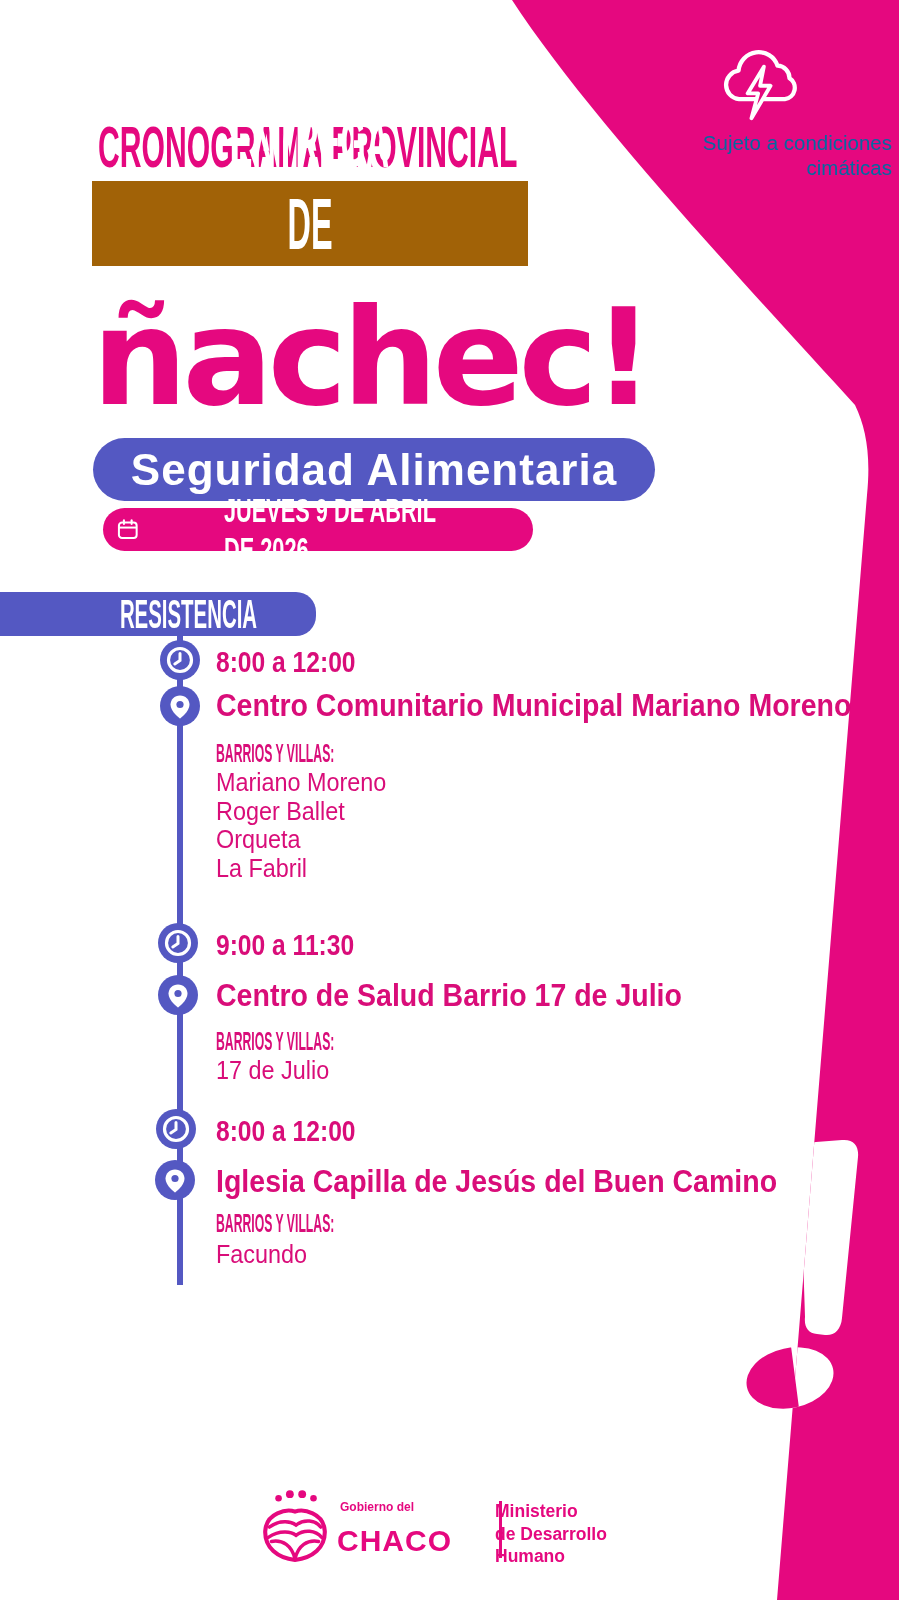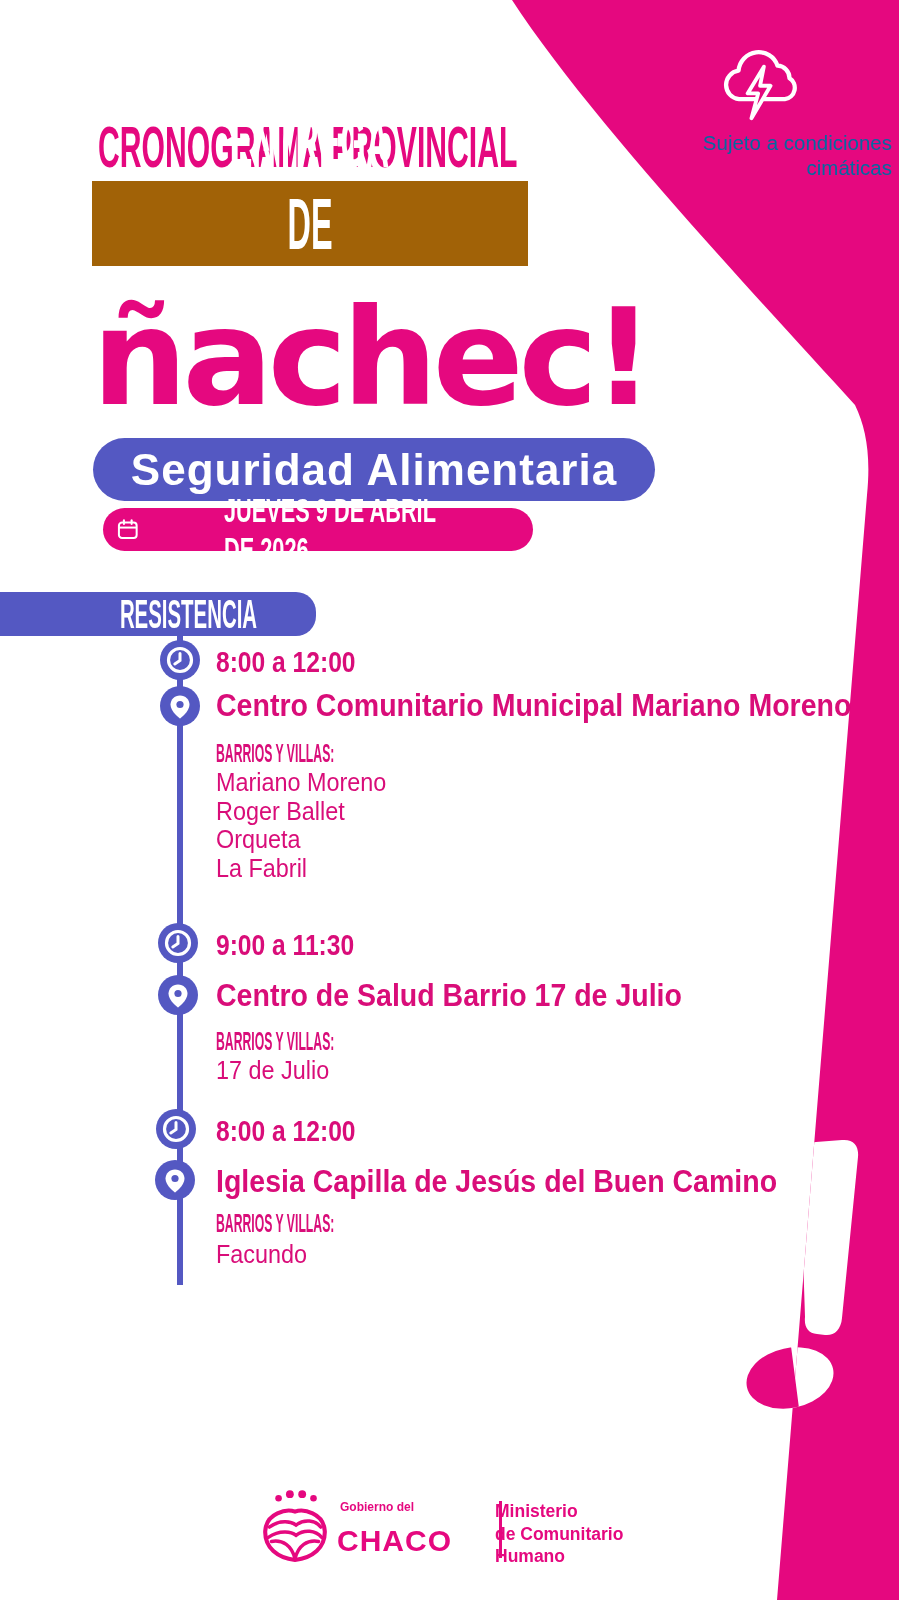--- a/index.html
+++ b/index.html
@@ -197,17 +197,17 @@
       <path d="M10 50 C22 42 33 45 37 48 C45 42 56 43 62 50" stroke-width="3.4"></path>
       <path d="M36 71 C33 58 24 52 13 54" stroke-width="3.4"></path>
       <path d="M36 71 C39 58 48 52 59 54" stroke-width="3.4"></path>
     </g>
   </svg>
   <div class="abs gov-small">Gobierno del</div>
   <div class="abs gov-big">CHACO</div>
   <div class="abs foot-divider"></div>
   <div class="abs ministry">
     <div>Ministerio</div>
-    <div>de Comunitario</div>
+    <div>de Desarrollo</div>
     <div>Humano</div>
   </div>
 
 </div>
 
 </body></html>

